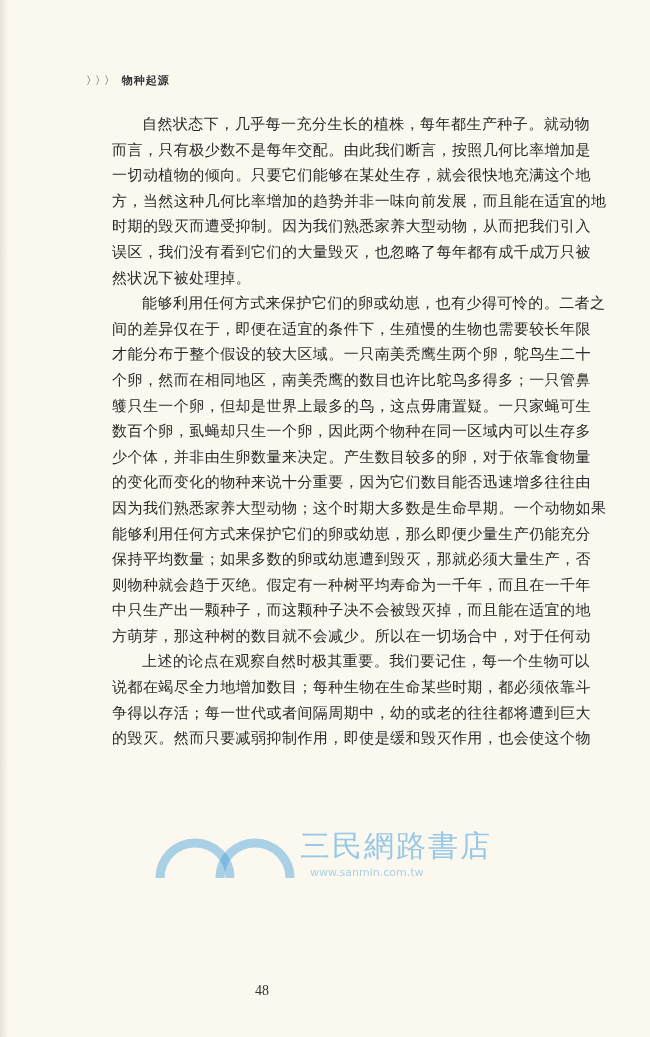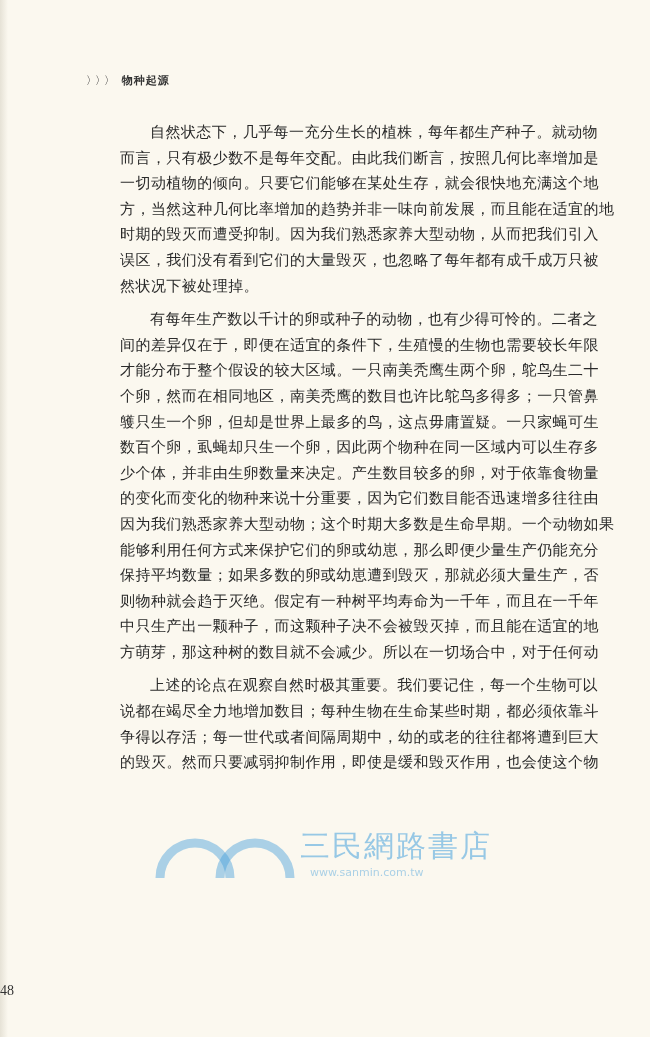--- a/index.html
+++ b/index.html
@@ -36,40 +36,40 @@
     margin-right: 4px;
     letter-spacing: -2px;
   }
   .body-text {
     position: absolute;
     left: 112px;
     top: 112px;
     width: 480px;
   }
   .para {
-    margin: 8px;
+    margin: 0;
     font-size: 15px;
     line-height: 25.6px;
     text-align: justify;
     letter-spacing: 0.45px;
   }
   .para .line {
     display: block;
     white-space: nowrap;
     height: 25.6px;
   }
   .para .line.indent {
     padding-left: 30px;
   }
   .page-number {
     position: absolute;
     left: 0;
     width: 524px;
     top: 983px;
-    text-align: left;
+    text-align: center;
     font-size: 14px;
     color: #333;
     font-family: "Liberation Serif", serif;
   }
   .watermark {
     position: absolute;
     left: 150px;
     top: 826px;
     width: 380px;
     height: 60px;
@@ -108,21 +108,21 @@
   <p class="para">
     <span class="line indent">自然状态下，几乎每一充分生长的植株，每年都生产种子。就动物</span>
     <span class="line">而言，只有极少数不是每年交配。由此我们断言，按照几何比率增加是</span>
     <span class="line">一切动植物的倾向。只要它们能够在某处生存，就会很快地充满这个地</span>
     <span class="line">方，当然这种几何比率增加的趋势并非一味向前发展，而且能在适宜的地</span>
     <span class="line">时期的毁灭而遭受抑制。因为我们熟悉家养大型动物，从而把我们引入</span>
     <span class="line">误区，我们没有看到它们的大量毁灭，也忽略了每年都有成千成万只被</span>
     <span class="line">然状况下被处理掉。</span>
   </p>
   <p class="para">
-    <span class="line indent">有每年生产数以千计的卵或种子的动物，也有少得可怜的。二者之</span>
+    <span class="line indent">能够利用任何方式来保护它们的卵或幼崽，也有少得可怜的。二者之</span>
     <span class="line">间的差异仅在于，即便在适宜的条件下，生殖慢的生物也需要较长年限</span>
     <span class="line">才能分布于整个假设的较大区域。一只南美秃鹰生两个卵，鸵鸟生二十</span>
     <span class="line">个卵，然而在相同地区，南美秃鹰的数目也许比鸵鸟多得多；一只管鼻</span>
     <span class="line">鹱只生一个卵，但却是世界上最多的鸟，这点毋庸置疑。一只家蝇可生</span>
     <span class="line">数百个卵，虱蝇却只生一个卵，因此两个物种在同一区域内可以生存多</span>
     <span class="line">少个体，并非由生卵数量来决定。产生数目较多的卵，对于依靠食物量</span>
     <span class="line">的变化而变化的物种来说十分重要，因为它们数目能否迅速增多往往由</span>
     <span class="line">因为我们熟悉家养大型动物；这个时期大多数是生命早期。一个动物如果</span>
     <span class="line">能够利用任何方式来保护它们的卵或幼崽，那么即便少量生产仍能充分</span>
     <span class="line">保持平均数量；如果多数的卵或幼崽遭到毁灭，那就必须大量生产，否</span>

